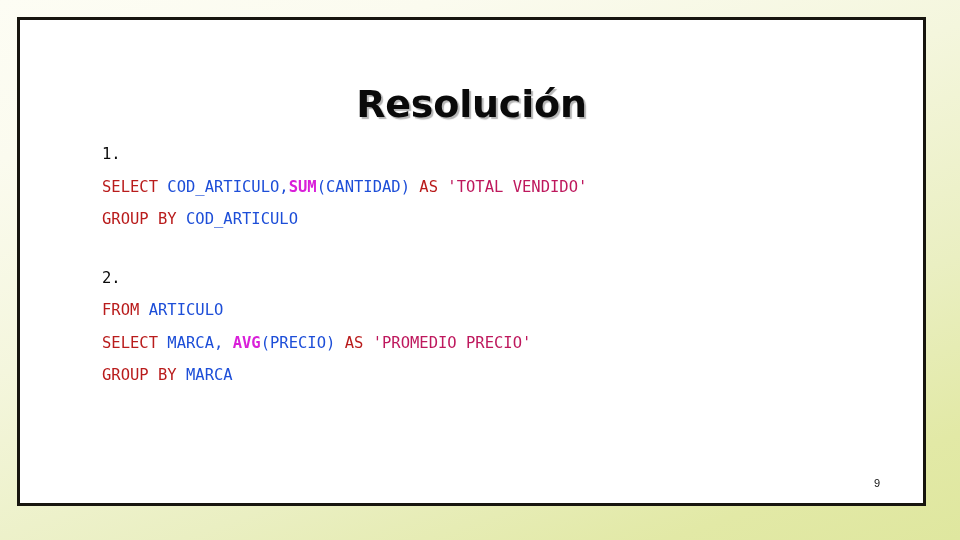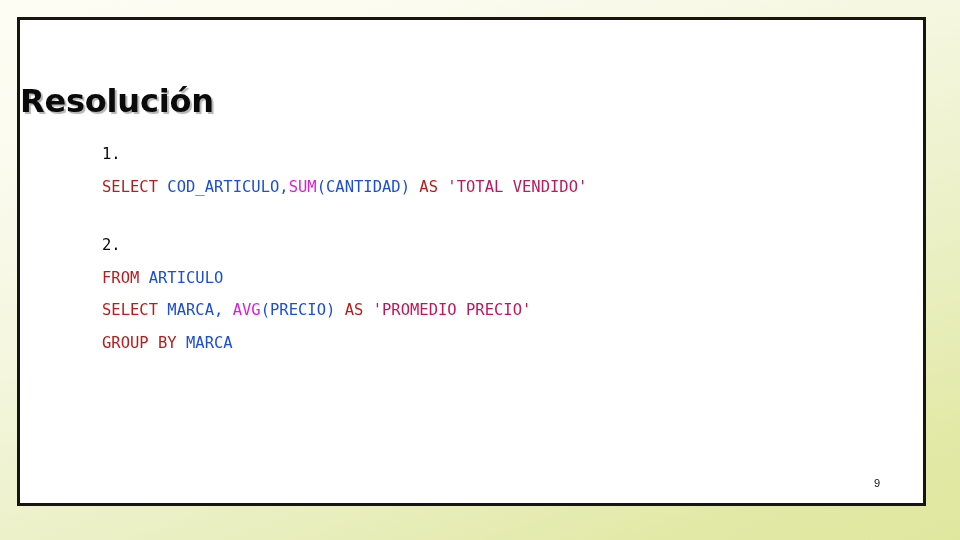--- a/index.html
+++ b/index.html
@@ -29,23 +29,24 @@
     background: #ffffff;
     border: 3px solid #17150f;
     box-sizing: border-box;
   }
 
   .slide-title {
     position: absolute;
     left: 0;
     right: 0;
     top: 62px;
+    text-align: center;
     font-family: "DejaVu Sans", "Liberation Sans", sans-serif;
     font-weight: bold;
-    font-size: 32px;
+    font-size: 38px;
     letter-spacing: -0.2px;
     color: #0a0a0a;
     text-shadow: 2px 2px 1px rgba(120,120,120,0.55);
     white-space: nowrap;
   }
 
   .code-body {
     position: absolute;
     left: 82px;
     top: 118px;
@@ -59,21 +60,21 @@
     white-space: pre;
     color: #0a0a0a;
   }
 
   .code-line.spacer {
     height: 26px;
     line-height: 26px;
   }
 
   .tok-kw      { color: #b91c1c; font-weight: normal; }
-  .tok-fn      { color: #d91fd9; font-weight: normal; }
+  .tok-fn      { color: #d91fd9; font-weight: bold; }
   .tok-plain   { color: #1d4ed8; }
   .tok-str     { color: #be185d; font-weight: normal; }
   .tok-op      { color: #9a9a9a; }
   .tok-num     { color: #7e1515; font-weight: bold; }
 
   .page-number {
     position: absolute;
     right: 43px;
     bottom: 14px;
     font-family: "Liberation Sans", sans-serif;
@@ -85,20 +86,21 @@
 <body>
 
 <div class="slide">
 
   <div class="slide-title">Resolución</div>
 
   <div class="code-body">
     <div id="code-root">
         <div class="code-line">1.</div>
         <div class="code-line"><span class="tok-kw">SELECT</span><span class="tok-plain"> COD_ARTICULO,</span><span class="tok-fn">SUM</span><span class="tok-plain">(CANTIDAD) </span><span class="tok-kw">AS</span><span class="tok-plain"> </span><span class="tok-str">'TOTAL VENDIDO'</span></div>
+        <div class="code-line"><span class="tok-kw">GROUP BY</span><span class="tok-plain"> COD_ARTICULO</span></div>
         <div class="code-line spacer">&nbsp;</div>
         <div class="code-line">2.</div>
         <div class="code-line"><span class="tok-kw">FROM</span><span class="tok-plain"> ARTICULO</span></div>
         <div class="code-line"><span class="tok-kw">SELECT</span><span class="tok-plain"> MARCA, </span><span class="tok-fn">AVG</span><span class="tok-plain">(PRECIO) </span><span class="tok-kw">AS</span><span class="tok-plain"> </span><span class="tok-str">'PROMEDIO PRECIO'</span></div>
         <div class="code-line"><span class="tok-kw">GROUP BY</span><span class="tok-plain"> MARCA</span></div>
       </div>
   </div>
 
   <div class="page-number">9</div>
 

